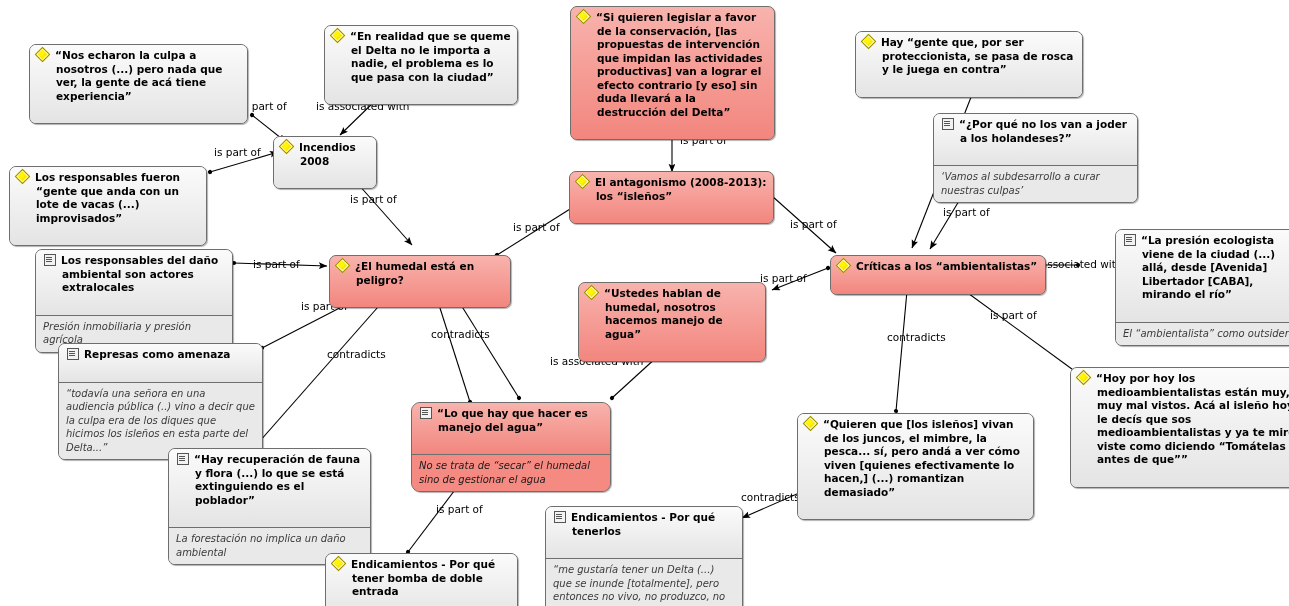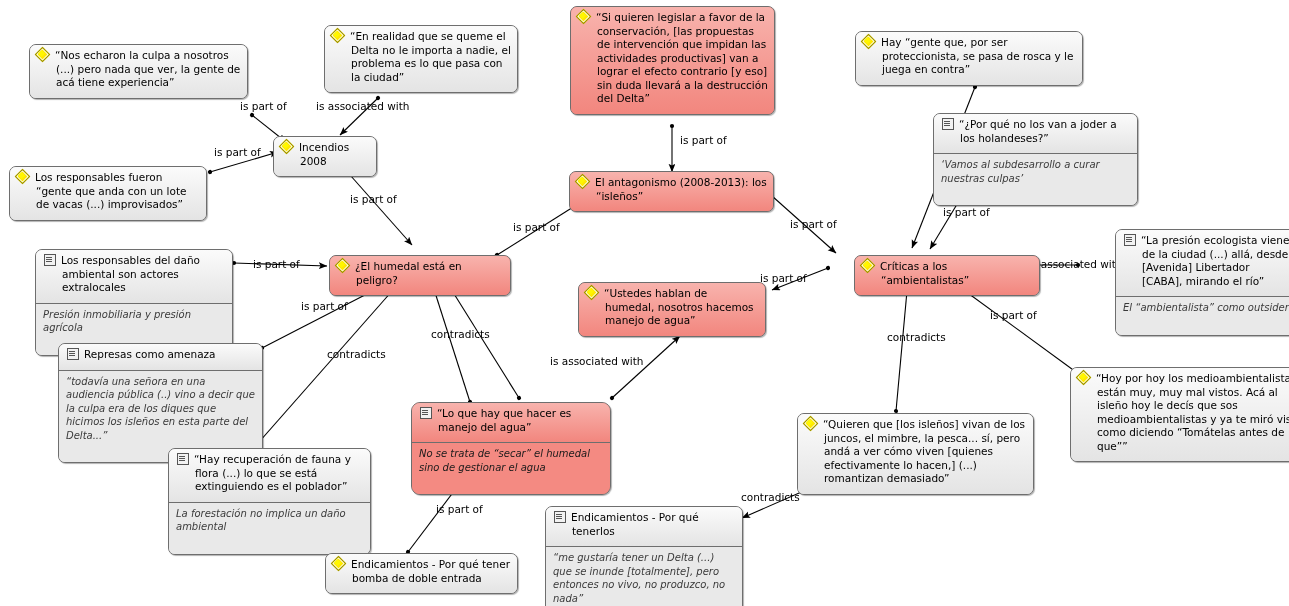--- a/index.html
+++ b/index.html
@@ -16,36 +16,36 @@
   .node{
     position:absolute;
     box-sizing:border-box;
     border:1px solid #6e6e6e;
     border-radius:7px;
     overflow:hidden;
     box-shadow:1px 1px 1px rgba(0,0,0,.30);
   }
   .node .title{
     display:block;
-    padding:4px 6px 8px 5px;
+    padding:4px 6px 20px 5px;
     font-size:10.5px;
-    font-weight:normal;
+    font-weight:bold;
     line-height:13.5px;
     color:#000;
     text-indent:0;
   }
   .node .title .tx{display:inline;}
   .node.grey  .title{background:linear-gradient(#fbfbfb,#e4e4e4);}
   .node.grey{background:#ececec;}
   .node.pink  .title{background:linear-gradient(#f8b3ad,#f2867e);}
   .node.pink{background:#f2867e;}
 
   .node .note{
     display:block;
-    padding:4px 6px 20px 7px;
+    padding:4px 6px 5px 7px;
     font-size:10px;
     font-style:italic;
     line-height:13.5px;
     color:#222;
     border-top:1px solid #6e6e6e;
   }
   .node.grey .note{background:#e9e9e9;color:#3a3a3a;}
   .node.pink .note{background:#f48a82;color:#1a1a1a;}
 
   
@@ -198,21 +198,21 @@
 
   <div class="node grey" style="left:35px;top:249px;width:198px;">
     <span class="title"><span class="ico memo"></span><span class="tx">Los responsables del daño ambiental son actores extralocales</span></span>
     <span class="note">Presión inmobiliaria y presión agrícola</span>
   </div>
 
   <div class="node pink" style="left:329px;top:255px;width:182px;">
     <span class="title"><span class="ico diamond"></span><span class="tx">¿El humedal está en peligro?</span></span>
   </div>
 
-  <div class="node pink" style="left:830px;top:255px;width:186px;margin-left:24px;">
+  <div class="node pink" style="left:830px;top:255px;width:216px;">
     <span class="title"><span class="ico diamond"></span><span class="tx">Críticas a los “ambientalistas”</span></span>
   </div>
 
   <div class="node grey" style="left:1079px;top:229px;width:184px;margin-left:36px;">
     <span class="title"><span class="ico memo"></span><span class="tx">“La presión ecologista viene de la ciudad (...) allá, desde [Avenida] Libertador [CABA], mirando el río”</span></span>
     <span class="note">El “ambientalista” como outsider</span>
   </div>
 
   <div class="node pink" style="left:578px;top:282px;width:188px;">
     <span class="title"><span class="ico diamond"></span><span class="tx">“Ustedes hablan de humedal, nosotros hacemos manejo de agua”</span></span>

